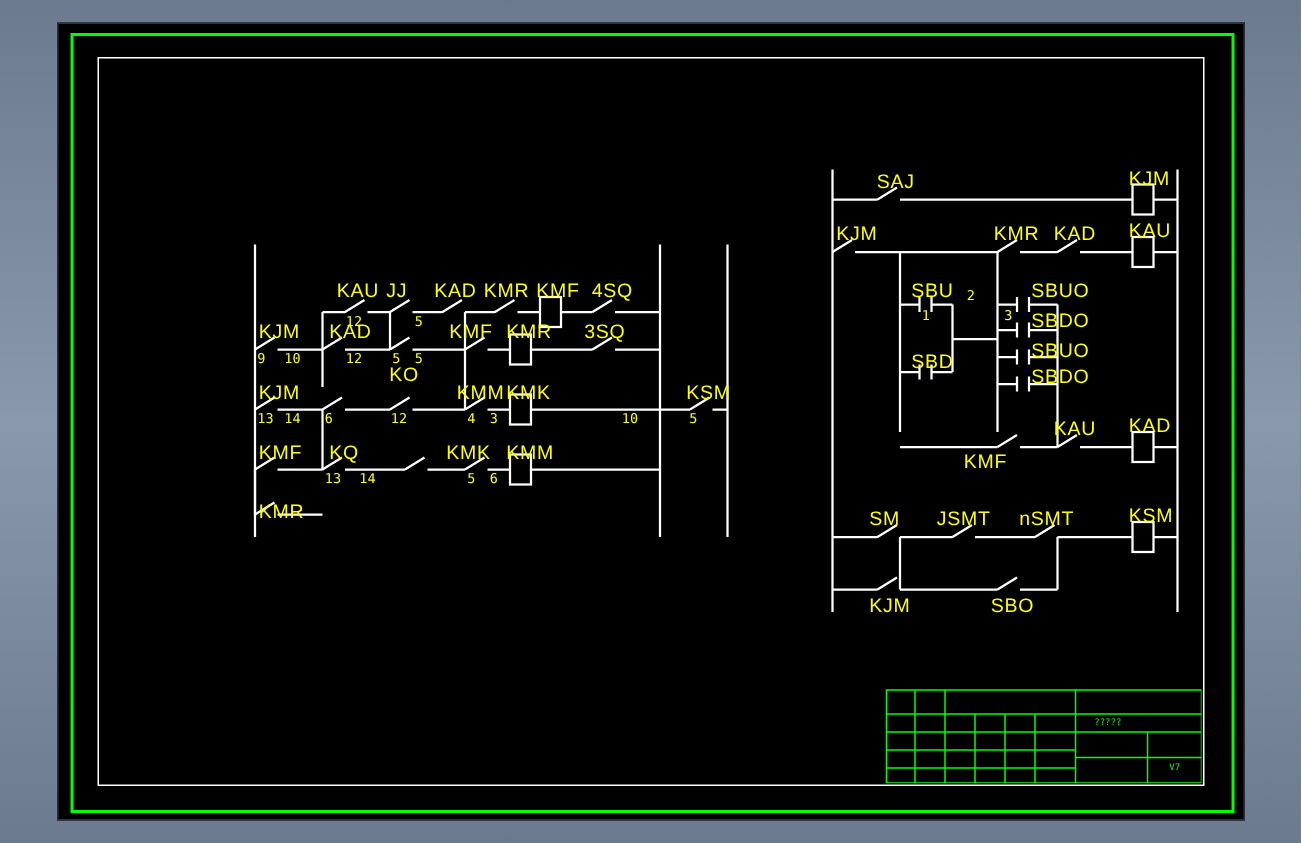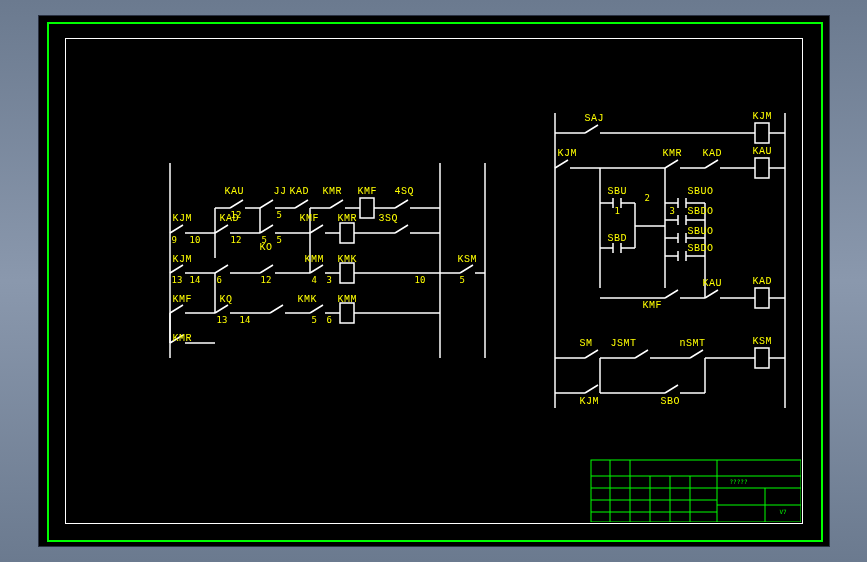--- a/index.html
+++ b/index.html
@@ -40,22 +40,22 @@
   .content {
     position: absolute;
     left: 26px;
     top: 22px;
     width: 736px;
     height: 484px;
   }
   .label {
     position: absolute;
     color: #ffff00;
-    font-size: 10px;
-    font-family: Liberation Mono, monospace;
+    font-size: 13px;
+    font-family: Liberation Sans, sans-serif;
     white-space: nowrap;
     letter-spacing: 0.5px;
   }
   .num {
     position: absolute;
     color: #ffff00;
     font-size: 9px;
     font-family: monospace;
   }
   svg {
@@ -173,33 +173,33 @@
         <line x1="585" y1="438" x2="585" y2="484"></line>
         <line x1="605" y1="438" x2="605" y2="484"></line>
         <line x1="625" y1="438" x2="625" y2="484"></line>
         <line x1="652" y1="422" x2="652" y2="484"></line>
         <line x1="700" y1="450" x2="700" y2="484"></line>
         <line x1="652" y1="467" x2="736" y2="467"></line>
       </g>
     </svg>
 
     <span class="label" style="left:160px;top:148px">KAU</span>
-    <span class="label" style="left:209px;top:148px">JJ</span>
+    <span class="label" style="left:193px;top:148px">JJ</span>
     <span class="label" style="left:225px;top:148px">KAD</span>
     <span class="label" style="left:258px;top:148px">KMR</span>
     <span class="label" style="left:293px;top:148px">KMF</span>
     <span class="label" style="left:330px;top:148px">4SQ</span>
     <span class="num" style="left:166px;top:172px">12</span>
     <span class="num" style="left:212px;top:172px">5</span>
 
     <span class="label" style="left:108px;top:175px">KJM</span>
     <span class="label" style="left:155px;top:175px">KAD</span>
     <span class="label" style="left:235px;top:175px">KMF</span>
     <span class="label" style="left:273px;top:175px">KMR</span>
-    <span class="label" style="left:314px;top:175px">3SQ</span>
+    <span class="label" style="left:325px;top:175px">3SQ</span>
     <span class="num" style="left:107px;top:197px">9</span>
     <span class="num" style="left:125px;top:197px">10</span>
     <span class="num" style="left:166px;top:197px">12</span>
     <span class="num" style="left:197px;top:197px">5</span>
     <span class="num" style="left:212px;top:197px">5</span>
 
     <span class="label" style="left:108px;top:216px">KJM</span>
     <span class="label" style="left:195px;top:204px">KO</span>
     <span class="label" style="left:240px;top:216px">KMM</span>
     <span class="label" style="left:273px;top:216px">KMK</span>
@@ -240,21 +240,21 @@
     <span class="label" style="left:623px;top:205px">SBDO</span>
     <span class="num" style="left:550px;top:168px">1</span>
     <span class="num" style="left:580px;top:155px">2</span>
     <span class="num" style="left:605px;top:168px">3</span>
 
     <span class="label" style="left:578px;top:262px">KMF</span>
     <span class="label" style="left:638px;top:240px">KAU</span>
     <span class="label" style="left:688px;top:238px">KAD</span>
 
     <span class="label" style="left:515px;top:300px">SM</span>
-    <span class="label" style="left:546px;top:300px">JSMT</span>
+    <span class="label" style="left:560px;top:300px">JSMT</span>
     <span class="label" style="left:615px;top:300px">nSMT</span>
     <span class="label" style="left:688px;top:298px">KSM</span>
 
     <span class="label" style="left:515px;top:358px">KJM</span>
     <span class="label" style="left:596px;top:358px">SBO</span>
 
     <span class="tb-text" style="left:665px;top:440px">?????</span>
     <span class="tb-text" style="left:715px;top:470px">V7</span>
   </div>
 </div>

